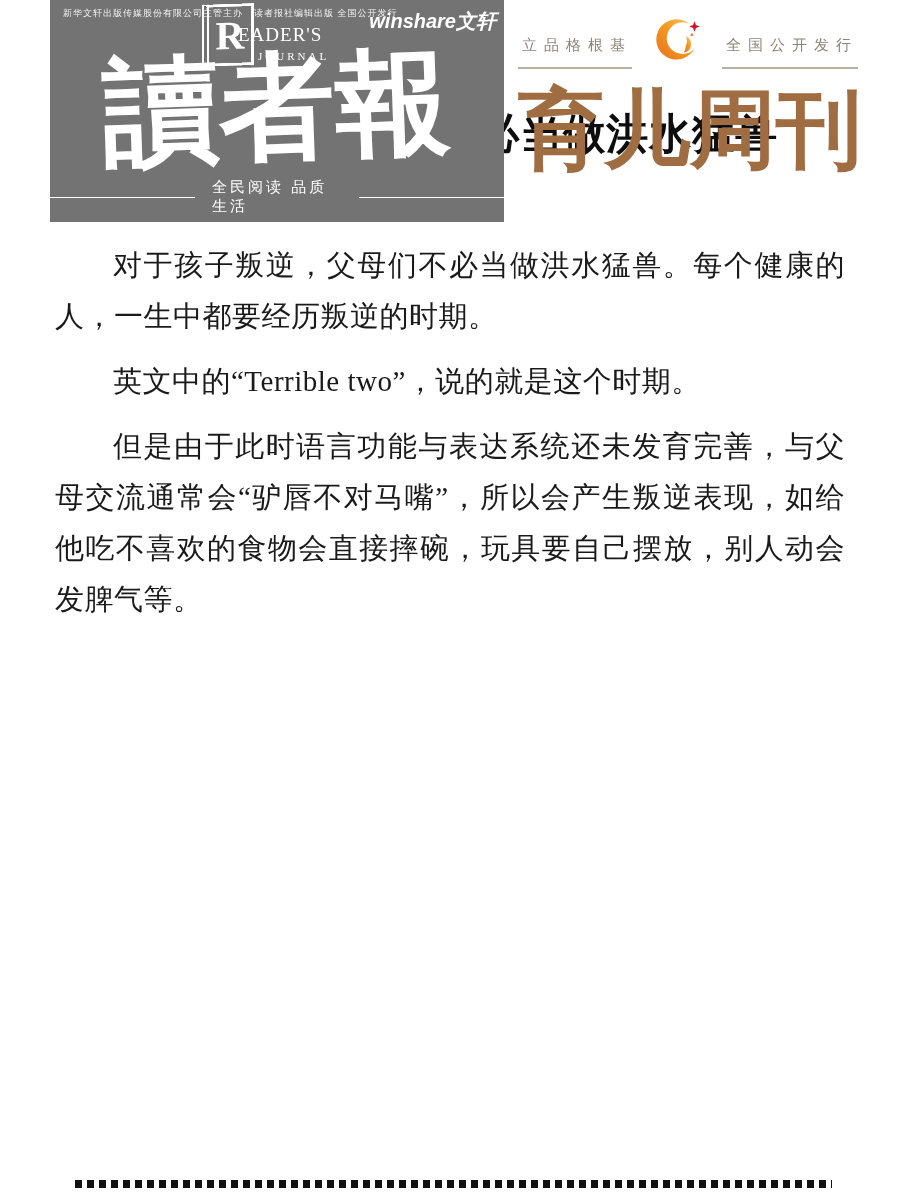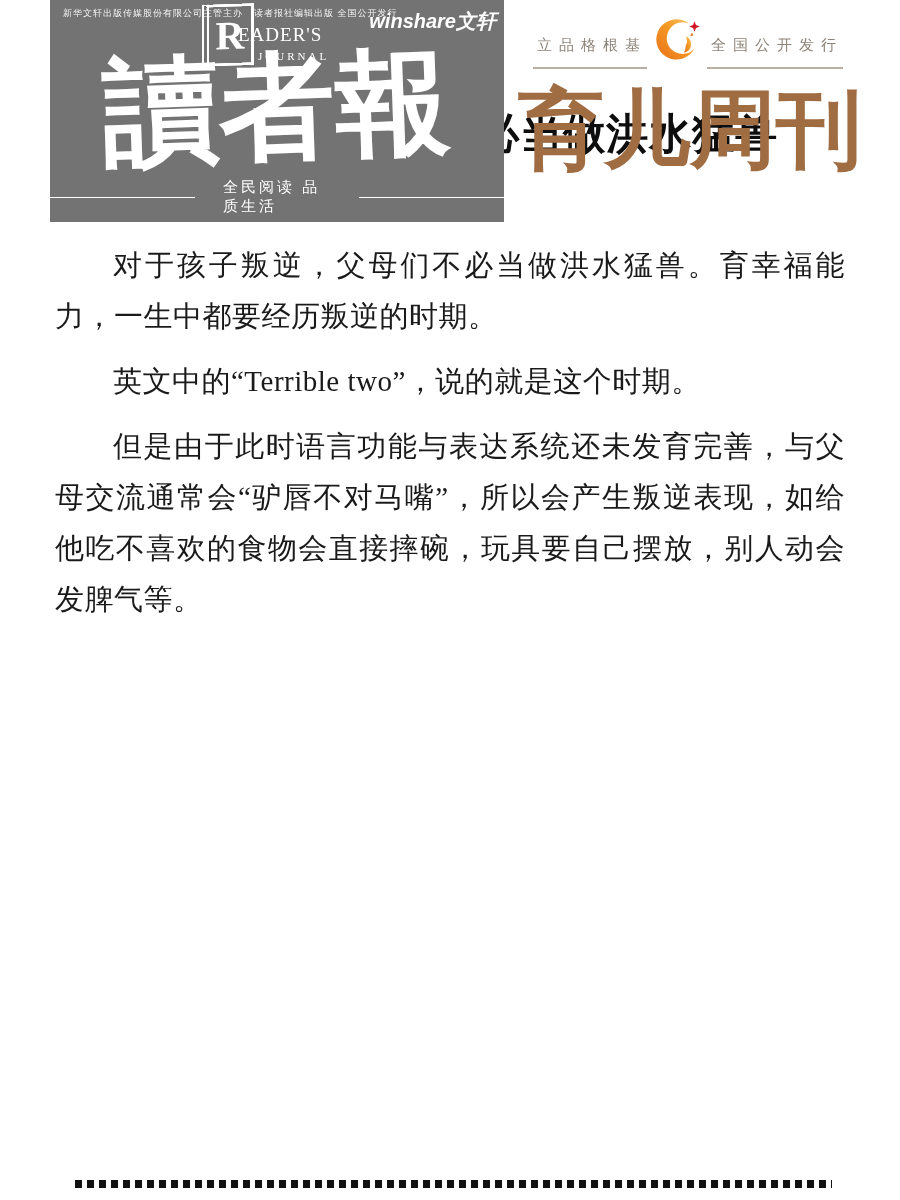--- a/index.html
+++ b/index.html
@@ -44,29 +44,29 @@
   }
   .mh-calligraphy{
     position:absolute;left:0;right:0;top:42px;
     text-align:center;font-size:116px;line-height:1.15;
     font-weight:bold;color:#fff;
     transform:rotate(-2deg);
     font-family:"Liberation Serif","DejaVu Serif",serif;
   }
   .mh-slogan{
     position:absolute;left:0;right:0;bottom:6px;
-    display:flex;align-items:center;justify-content:flex-end;gap:28px;
+    display:flex;align-items:center;justify-content:flex-end;gap:17px;
     font-family:"Liberation Sans","DejaVu Sans",sans-serif;
     font-size:15px;letter-spacing:3px;color:#fff;
   }
   .mh-slogan .rule{flex:0 0 145px;height:1px;background:#fff;}
 
   
   .weekly{position:absolute;left:518px;top:22px;width:340px;}
-  .wk-slogans{display:flex;align-items:center;justify-content:center;}
+  .wk-slogans{display:flex;align-items:center;justify-content:space-between;}
   .wk-slogan{
     font-family:"Liberation Sans","DejaVu Sans",sans-serif;
     font-size:15px;letter-spacing:7px;color:#8d8378;
     border-bottom:2px solid #b9afa2;padding:0 0 12px 4px;white-space:nowrap;
   }
   .wk-phoenix{flex:0 0 auto;margin:0 2px;position:relative;top:-6px;}
   .wk-title{
     margin-top:4px;text-align:right;
     font-family:"Liberation Sans","DejaVu Sans",sans-serif;
     font-size:86px;font-weight:900;line-height:1;
@@ -138,19 +138,19 @@
         </svg>
       </span>
       <span class="wk-slogan">全国公开发行</span>
     </div>
     <div class="wk-title">育儿周刊</div>
   </div>
 
   <h1 class="article-title">孩子叛逆,父母们不必当做洪水猛兽</h1>
 
   <div class="article-body">
-    <p>对于孩子叛逆，父母们不必当做洪水猛兽。育幸福能力，一生中都要经历叛逆的时期。</p>
+    <p>对于孩子叛逆，父母们不必当做洪水猛兽。每个健康的人，一生中都要经历叛逆的时期。</p>
     <p>英文中的“Terrible two”，说的就是这个时期。</p>
     <p>但是由于此时语言功能与表达系统还未发育完善，与父母交流通常会“驴唇不对马嘴”，所以会产生叛逆表现，如给他吃不喜欢的食物会直接摔碗，玩具要自己摆放，别人动会发脾气等。</p>
   </div>
 
   <div class="dotline"></div>
 </div>
 
 </body></html>

